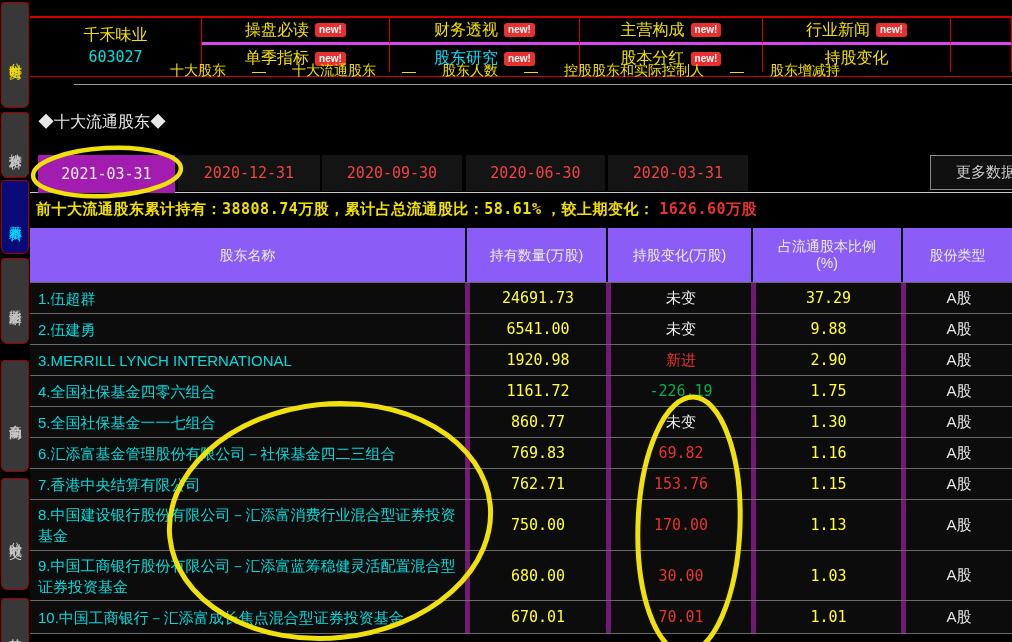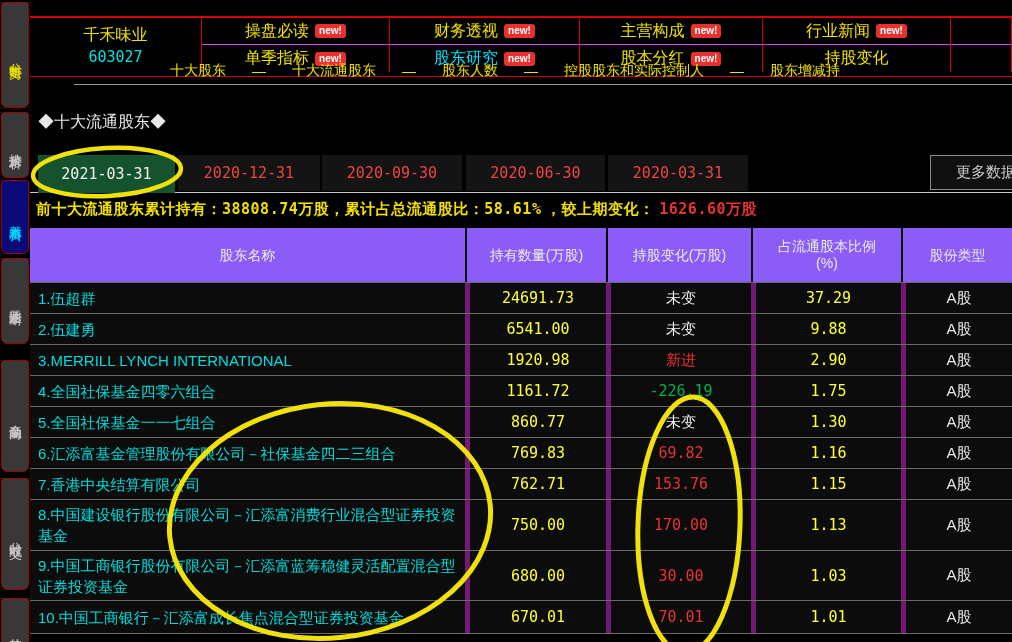--- a/index.html
+++ b/index.html
@@ -14,21 +14,21 @@
     writing-mode:vertical-lr;text-orientation:upright;
     color:#c8c8c8;font-size:13px;letter-spacing:1px;cursor:pointer;}
   .side-tab.first{color:#f0e000;}
   .side-tab.sel{background:#0a0a78;color:#00d8ff;}
 
   
   .topbar{left:30px;top:16px;width:982px;height:58px;
     border-top:2px solid #d40000;border-bottom:1px solid #d40000;
     display:grid;grid-template-columns:172px 188px 190px 183px 188px 1fr;
     grid-template-rows:27px 27px;}
-  .tcell{border-right:1px solid #d40000;border-bottom:1px solid #d946ef;
+  .tcell{border-right:1px solid #d40000;border-bottom:3px solid #d946ef;
     display:flex;align-items:center;justify-content:center;gap:6px;
     color:#f0e000;font-size:16px;cursor:pointer;white-space:nowrap;}
   .tcell.last-row{border-bottom:none;}
   .tcell.stock{grid-row:1 / span 2;flex-direction:column;gap:2px;cursor:default;border-bottom:none;}
   .stock-name{color:#f0e000;font-size:16px;}
   .stock-code{color:#00e0e0;font-size:15px;font-family:"DejaVu Sans Mono",monospace;}
   .tcell.sel{color:#00e0ff;}
   .newbadge{background:#e83030;color:#fff;font-size:10px;font-weight:bold;
     padding:1px 4px;border-radius:3px;line-height:12px;}
   .tcell.empty{cursor:default;}
@@ -41,21 +41,21 @@
   .hairline{left:74px;top:84px;width:938px;height:1px;background:#9a9a9a;}
 
   
   .sec-title{left:38px;top:112px;color:#e8e8e8;font-size:16px;}
 
   
   .tabbar{left:30px;top:155px;width:982px;height:37px;border-bottom:1px solid #c8c8c8;}
   .dtab{position:absolute;top:0;height:36px;background:#141414;color:#ef4444;
     font-size:15px;font-family:"DejaVu Sans Mono",monospace;
     display:flex;align-items:center;justify-content:center;cursor:pointer;}
-  .dtab.sel{background:#14532d;color:#efefef;height:38px;z-index:2;}
+  .dtab.sel{background:#a21caf;color:#efefef;height:38px;z-index:2;}
   .more-btn{position:absolute;right:-30px;top:0;width:112px;height:35px;
     background:#101010;border:1px solid #8a8a8a;box-sizing:border-box;
     color:#cccccc;font-size:15px;display:flex;align-items:center;justify-content:center;
     cursor:pointer;z-index:2;}
 
   
   .summary{left:36px;top:200px;font-size:15px;font-weight:bold;color:#f0e000;
     white-space:nowrap;letter-spacing:0.5px;}
   .summary .val{font-family:"DejaVu Sans Mono",monospace;}
   .summary .red{color:#e83333;}

